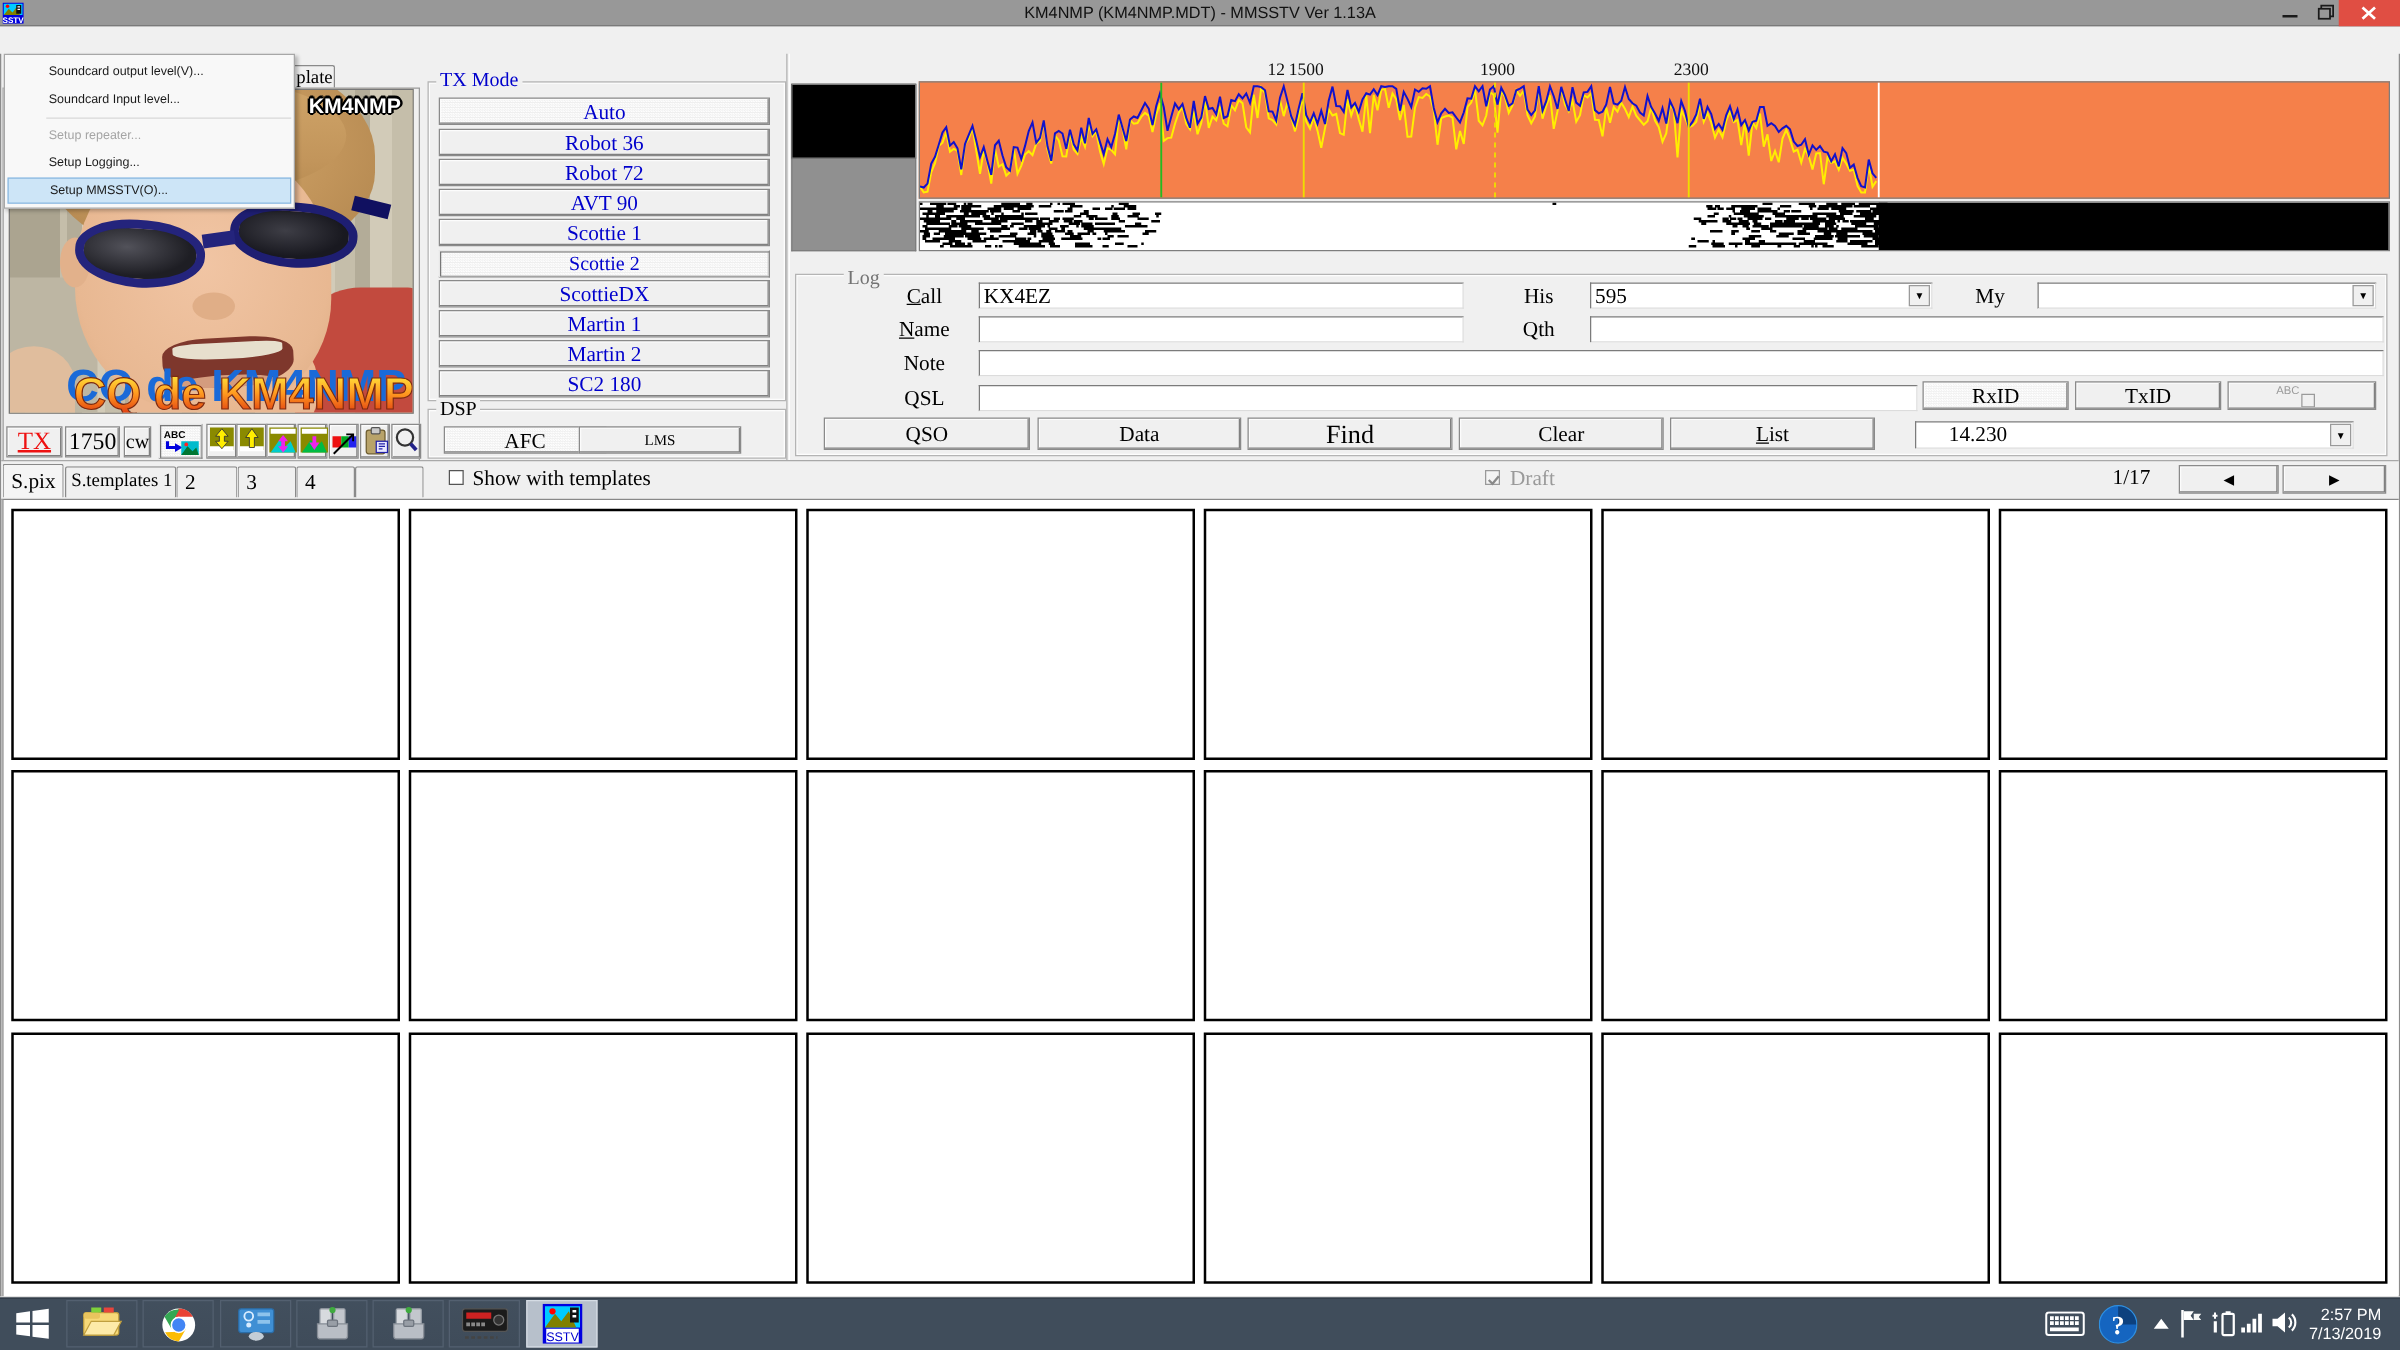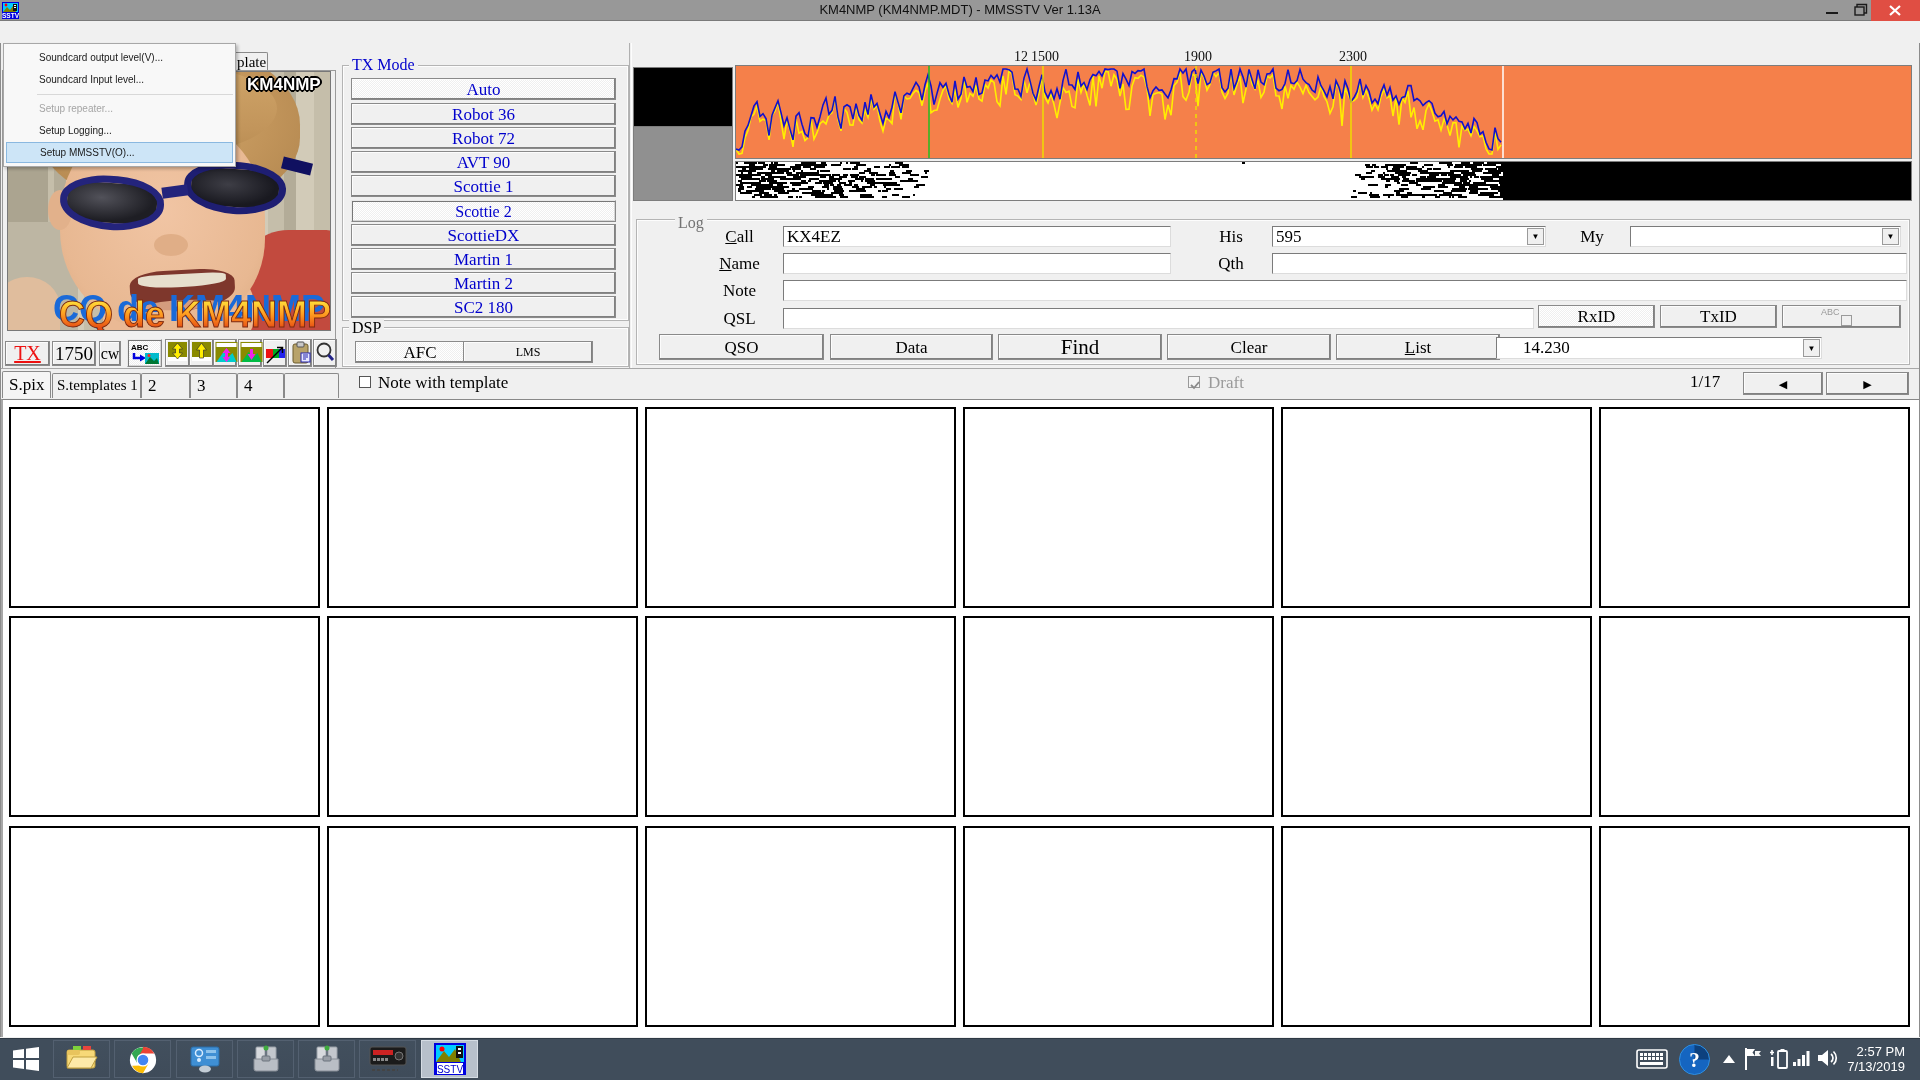--- a/index.html
+++ b/index.html
@@ -298,32 +298,32 @@
 <div class="btn3d btnup" style="left:1782px;top:305px;width:119px;height:23px;">
   <span style="position:absolute;left:38px;top:1px;font-family:'Liberation Sans';font-size:9px;color:#9a9a9a;">ABC</span>
   <span style="position:absolute;left:58px;top:9px;width:11px;height:11px;border:1px solid #9a9a9a;background:#f0f0f0;"></span>
 </div>
 
 <div class="btn3d btnup blk" style="left:659px;top:334px;width:165px;height:26px;font-size:17px;line-height:25px;">QSO</div>
 <div class="btn3d btnup blk" style="left:830px;top:334px;width:163px;height:26px;font-size:17px;line-height:25px;">Data</div>
 <div class="btn3d btnup blk" style="left:998px;top:334px;width:164px;height:26px;font-size:21px;line-height:25px;">Find</div>
 <div class="btn3d btnup blk" style="left:1167px;top:334px;width:164px;height:26px;font-size:17px;line-height:25px;">Clear</div>
 <div class="btn3d btnup blk" style="left:1336px;top:334px;width:164px;height:26px;font-size:17px;line-height:25px;"><span style="text-decoration:underline;">L</span>ist</div>
-<div class="tin" style="left:1496px;top:337px;width:326px;height:22px;padding-left:26px;">14.230<span class="combobtn"></span></div>
+<div class="tin" style="left:1532px;top:337px;width:351px;height:22px;padding-left:26px;">14.230<span class="combobtn"></span></div>
 
 <div class="abs" style="left:1px;top:368px;width:1918px;height:31px;background:#f0f0f0;border-top:1px solid #a8a8a8;"></div>
 <div class="tab" style="left:2px;top:371px;width:49px;height:27px;line-height:25px;background:#f5f5f5;z-index:3;">S.pix</div>
 <div class="tab" style="left:52px;top:373px;width:89px;height:25px;line-height:23px;font-size:15px;padding-left:4px;white-space:nowrap;overflow:hidden;">S.templates 1</div>
 <div class="tab" style="left:141px;top:373px;width:49px;height:25px;line-height:23px;">2</div>
 <div class="tab" style="left:190px;top:373px;width:47px;height:25px;line-height:23px;">3</div>
 <div class="tab" style="left:237px;top:373px;width:47px;height:25px;line-height:23px;">4</div>
 <div class="tab" style="left:284px;top:373px;width:55px;height:25px;"></div>
 
 <span class="abs" style="left:359px;top:376px;width:12px;height:12px;border:1px solid #555;background:#fff;"></span>
-<div class="abs serif" style="left:378px;top:373px;font-size:17px;color:#000;">Note with template</div>
+<div class="abs serif" style="left:378px;top:373px;font-size:17px;color:#000;">Show with templates</div>
 
 <span class="abs" style="left:1188px;top:376px;width:12px;height:12px;border:1px solid #999;background:#f4f4f4;">
   <svg width="12" height="12" viewBox="0 0 12 12">
         <path d="M2 6 l3 3 l5 -6" stroke="#8a8a8a" stroke-width="1.8" fill="none"></path>
       </svg>
 </span>
 <div class="abs serif" style="left:1208px;top:373px;font-size:17px;color:#9a9a9a;">Draft</div>
 
 <div class="abs serif" style="left:1690px;top:372px;font-size:17px;color:#000;">1/17</div>
 <div class="btn3d btnup blk" style="left:1743px;top:372px;width:80px;height:23px;font-size:11px;line-height:22px;">◀</div>

